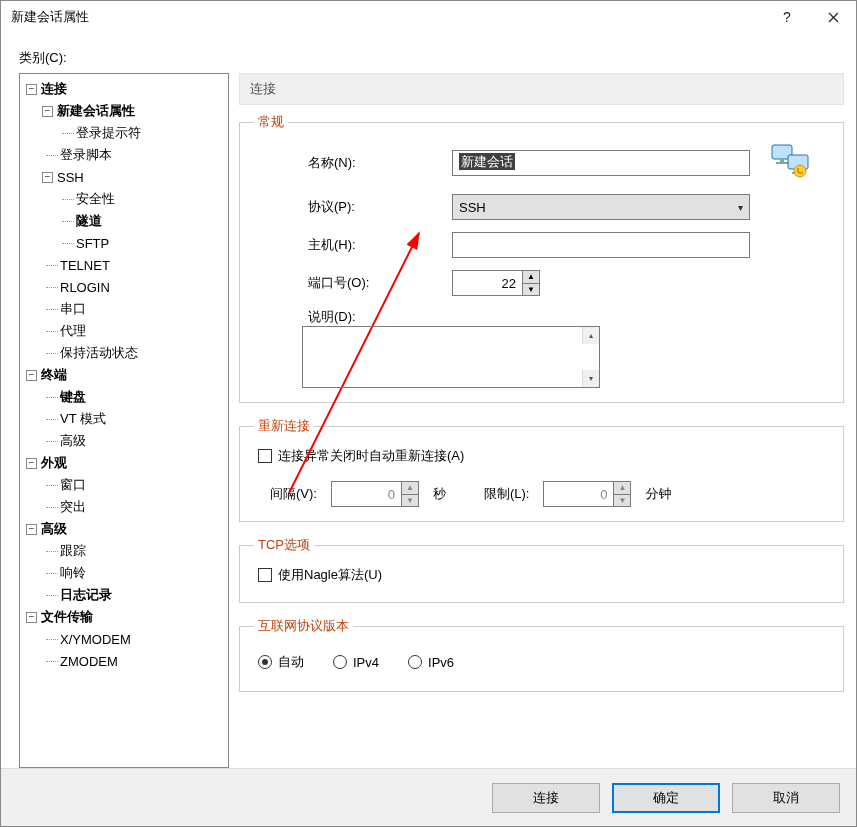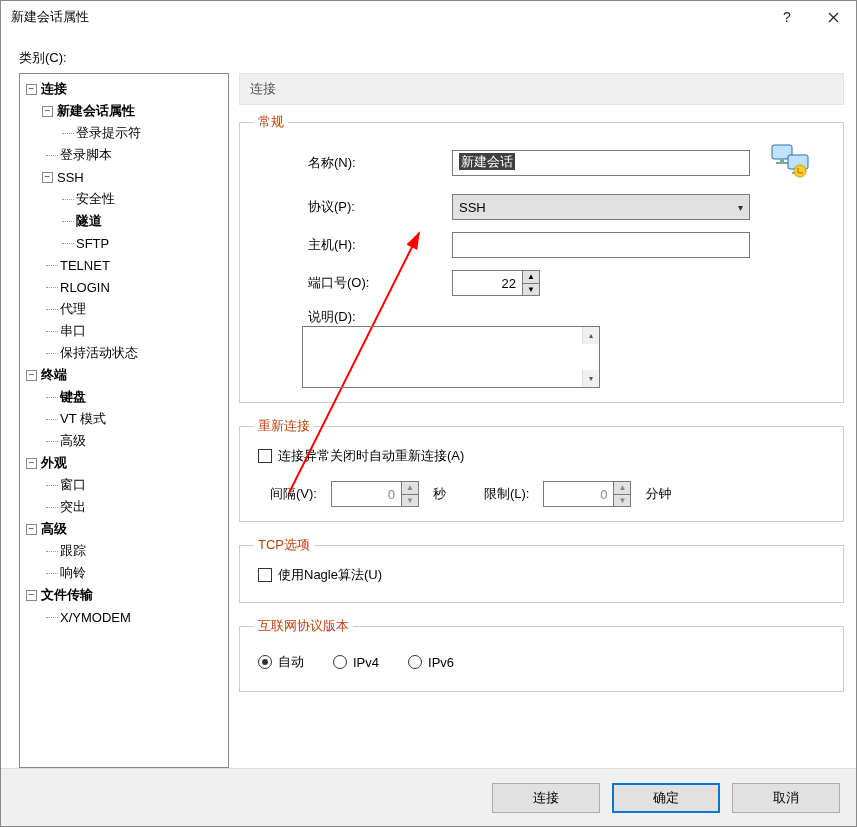--- a/index.html
+++ b/index.html
@@ -108,28 +108,28 @@
         <div class="tree-item" style="padding-left:26px">
             <span class="conn"></span>
             <span class="tree-label">TELNET</span>
           </div>
         <div class="tree-item" style="padding-left:26px">
             <span class="conn"></span>
             <span class="tree-label">RLOGIN</span>
           </div>
         <div class="tree-item" style="padding-left:26px">
             <span class="conn"></span>
+            <span class="tree-label">串口</span>
+          </div>
+        <div class="tree-item" style="padding-left:26px">
+            <span class="conn"></span>
             <span class="tree-label">代理</span>
           </div>
         <div class="tree-item" style="padding-left:26px">
             <span class="conn"></span>
-            <span class="tree-label">串口</span>
-          </div>
-        <div class="tree-item" style="padding-left:26px">
-            <span class="conn"></span>
             <span class="tree-label">保持活动状态</span>
           </div>
         <div class="tree-item" style="padding-left:6px">
             <span class="tree-toggle">−</span>
             <span class="tree-label bold">终端</span>
           </div>
         <div class="tree-item" style="padding-left:26px">
             <span class="conn"></span>
             <span class="tree-label bold">键盘</span>
           </div>
@@ -158,27 +158,35 @@
             <span class="tree-label bold">高级</span>
           </div>
         <div class="tree-item" style="padding-left:26px">
             <span class="conn"></span>
             <span class="tree-label">跟踪</span>
           </div>
         <div class="tree-item" style="padding-left:26px">
             <span class="conn"></span>
             <span class="tree-label">响铃</span>
           </div>
+        <div class="tree-item" style="padding-left:26px">
+            <span class="conn"></span>
+            <span class="tree-label bold">日志记录</span>
+          </div>
         <div class="tree-item" style="padding-left:6px">
             <span class="tree-toggle">−</span>
             <span class="tree-label bold">文件传输</span>
           </div>
         <div class="tree-item" style="padding-left:26px">
             <span class="conn"></span>
             <span class="tree-label">X/YMODEM</span>
+          </div>
+        <div class="tree-item" style="padding-left:26px">
+            <span class="conn"></span>
+            <span class="tree-label">ZMODEM</span>
           </div>
       </div>
 
       <div class="content-panel content-wrap">
         <svg class="arrow-svg" style="left:40px; top:150px;" width="160" height="280">
           <defs>
               <marker id="ah" markerWidth="10" markerHeight="10" refX="8" refY="3" orient="auto">
                 <path d="M0,0 L0,6 L9,3 z" fill="#ff0000"></path>
               </marker>
             </defs>

